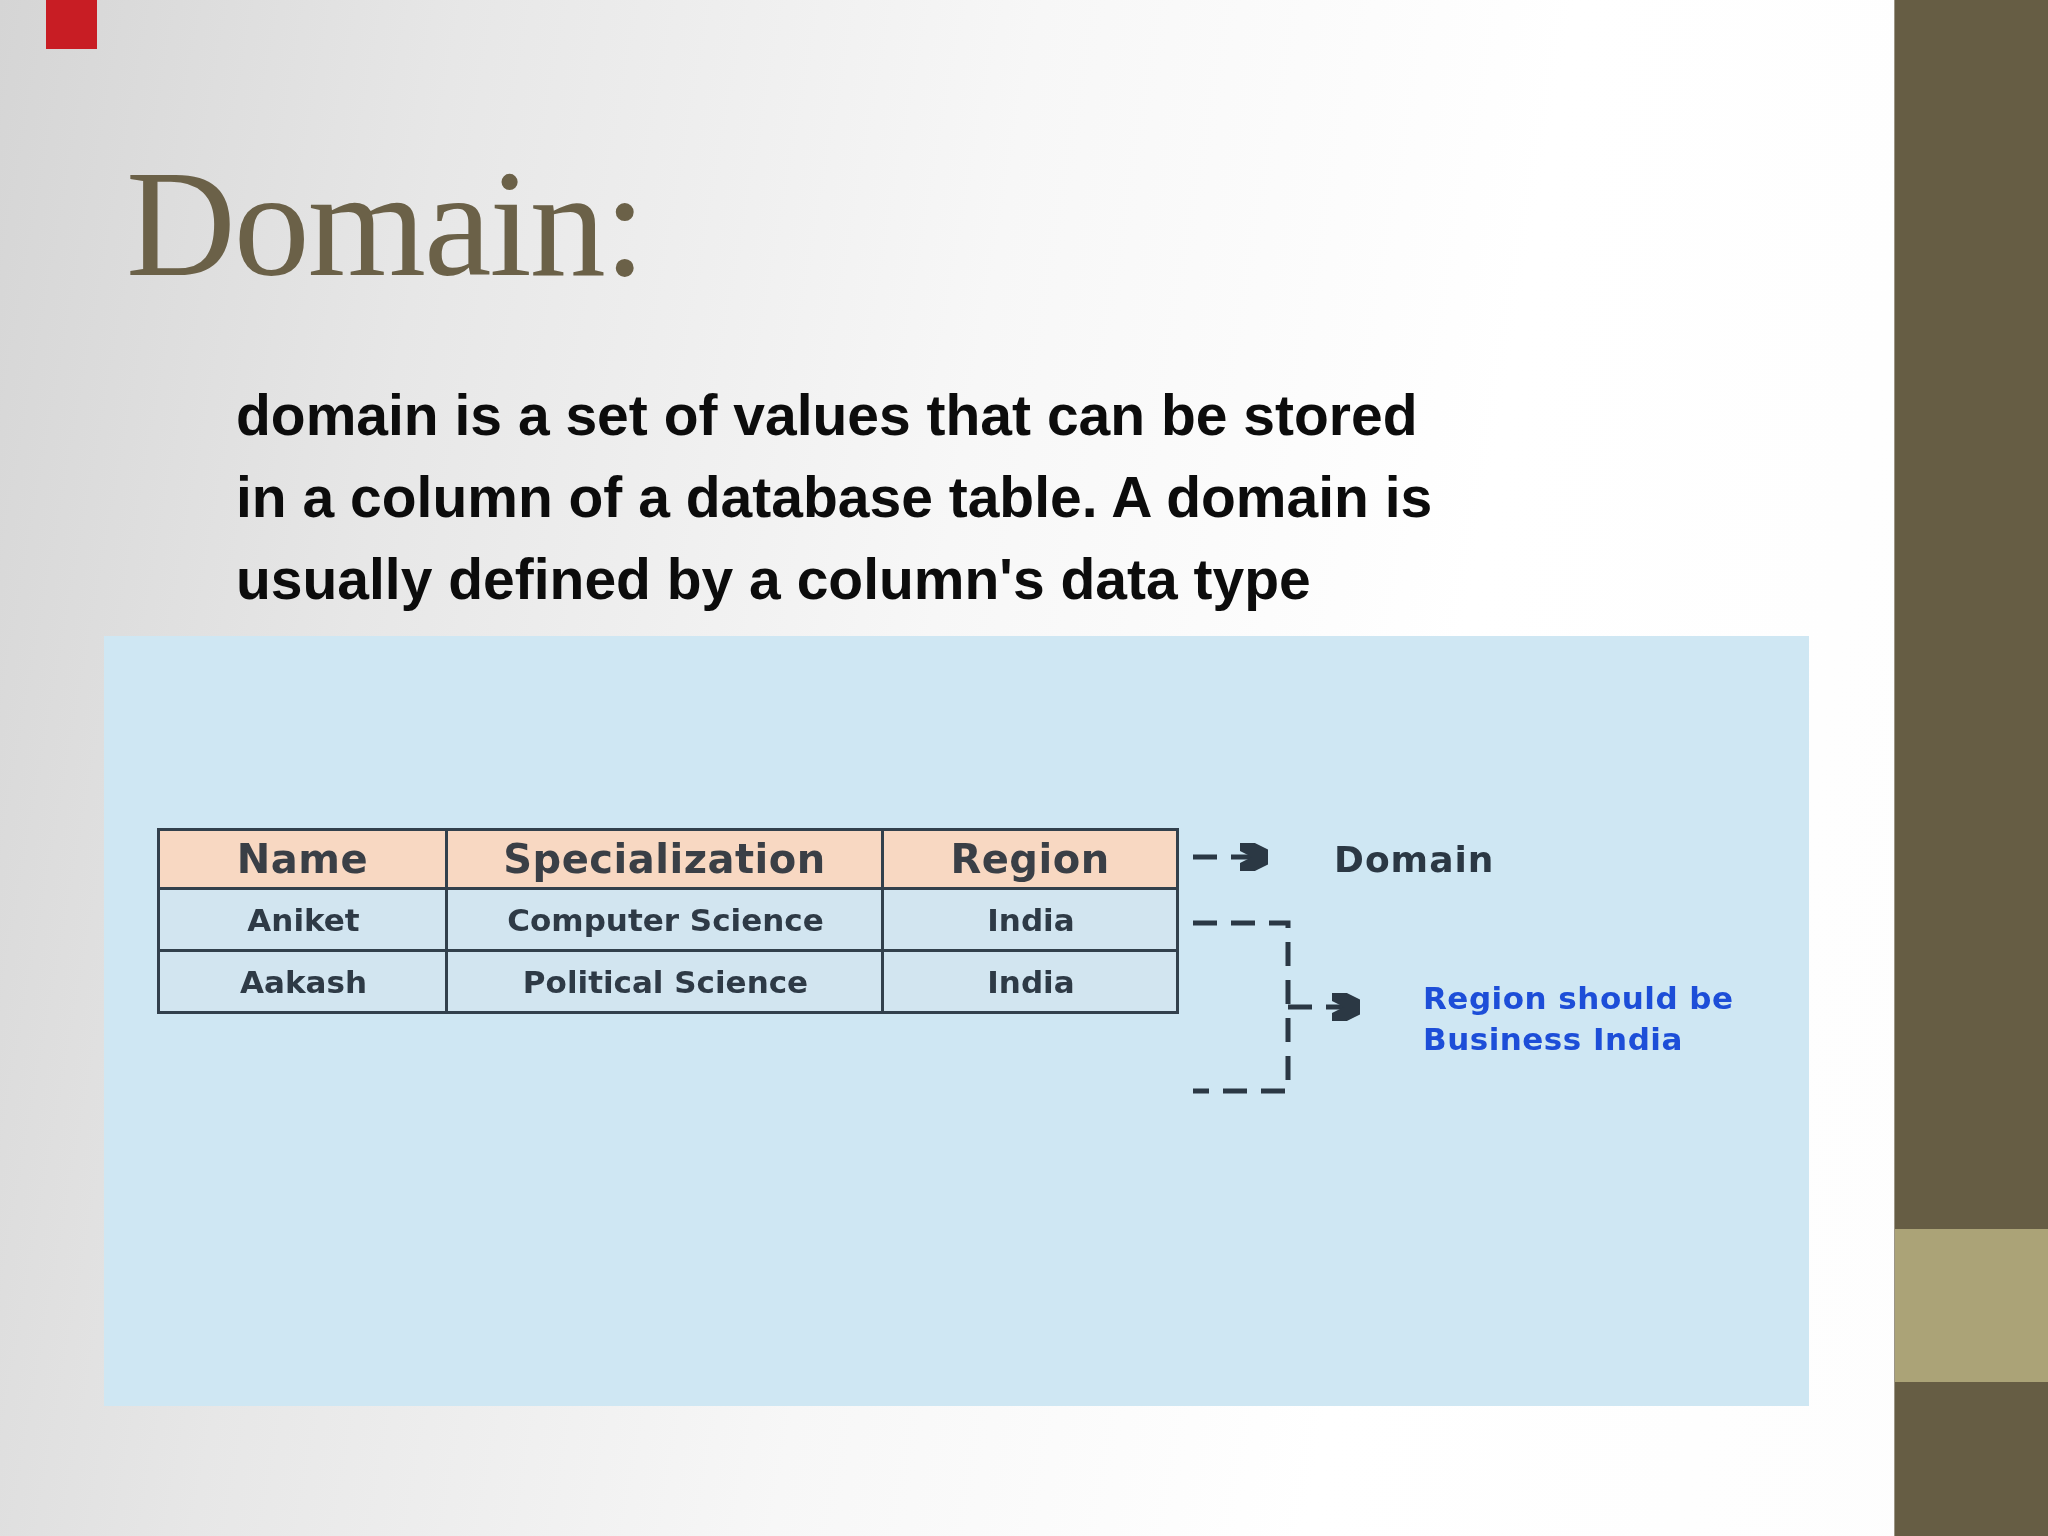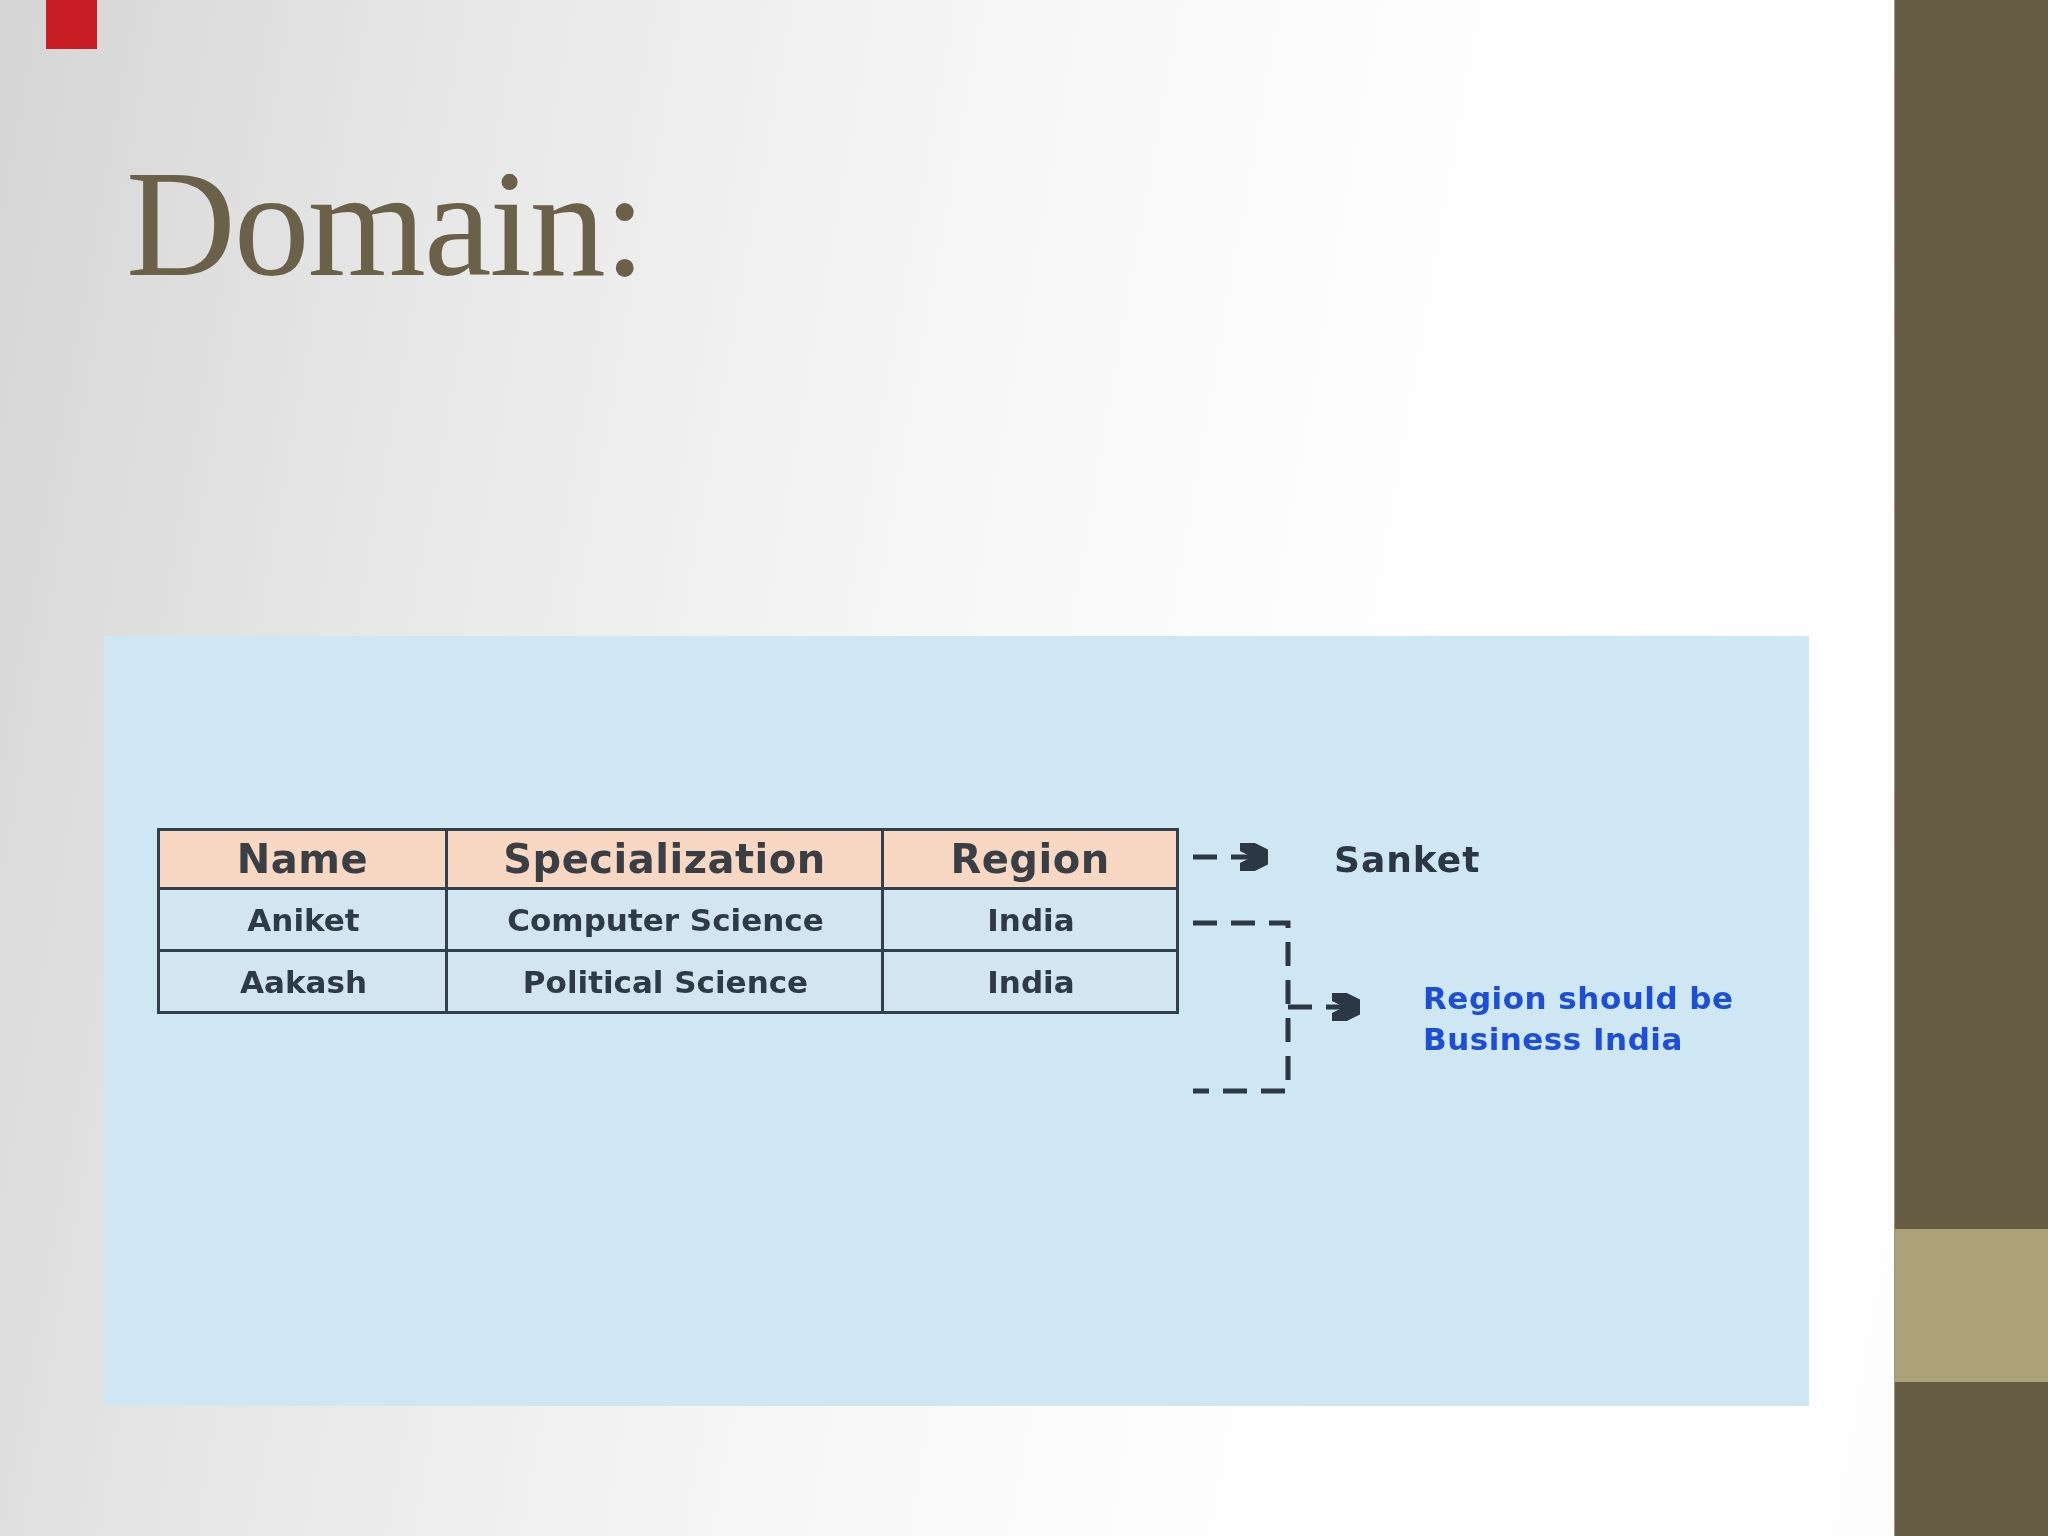--- a/index.html
+++ b/index.html
@@ -138,20 +138,23 @@
 </style>
 </head>
 <body>
 
 <div class="stage">
 
   <div class="red-marker"></div>
 
   <h1 class="slide-title" style="margin:0; font-weight:normal;">Domain:</h1>
 
+  <div class="body-text">domain is a set of values that can be stored
+in a column of a database table. A domain is
+usually defined by a column's data type</div>
 
   <div class="diagram-panel">
 
     <table class="data-table">
       <colgroup>
         <col class="col-name">
           <col class="col-spec">
           <col class="col-region">
       </colgroup>
       <tbody>
@@ -180,21 +183,21 @@
         </marker>
       </defs>
 
       <path d="M 1089 221 L 1158 221" marker-end="url(#arrowhead)"></path>
 
       <path d="M 1089 287 L 1184 287 L 1184 455 L 1089 455"></path>
 
       <path d="M 1184 371 L 1250 371" marker-end="url(#arrowhead)"></path>
     </svg>
 
-    <div class="domain-label">Sanket</div>
+    <div class="domain-label">Domain</div>
 
     <div class="region-note">
       <span>Region should be</span><br>
       <span>Business </span><span class="bold-word">India</span>
     </div>
 
   </div>
 
   <div class="sidebar">
     <div class="sidebar-accent"></div>

